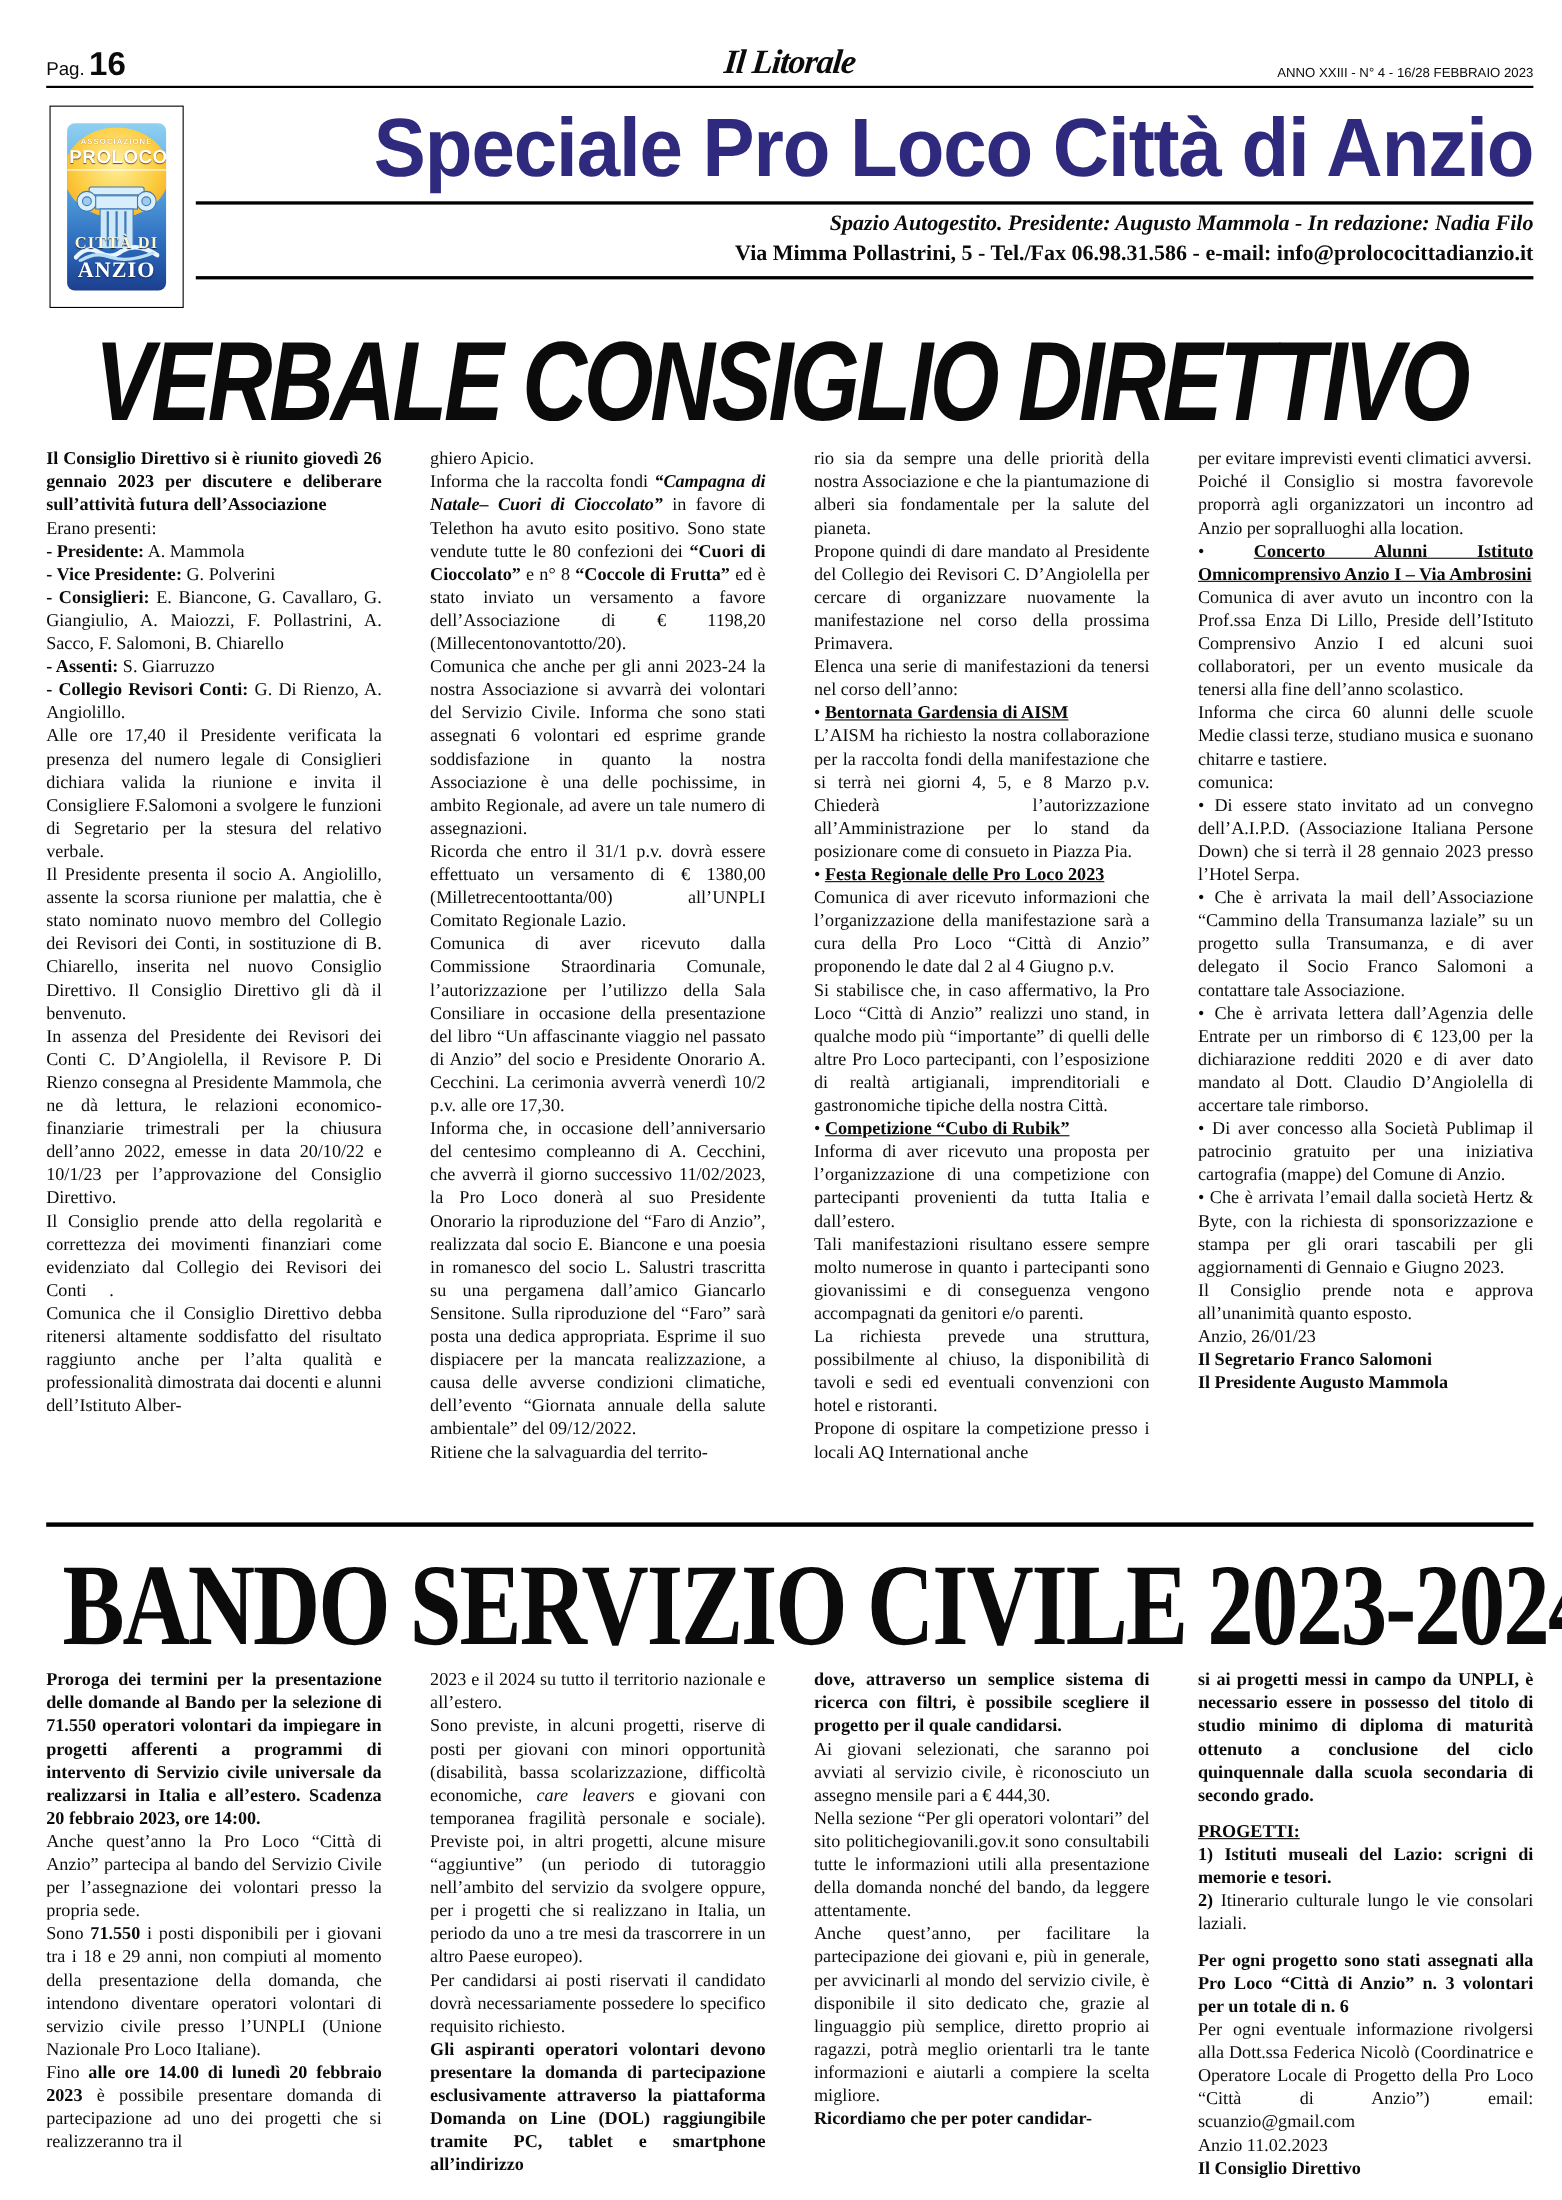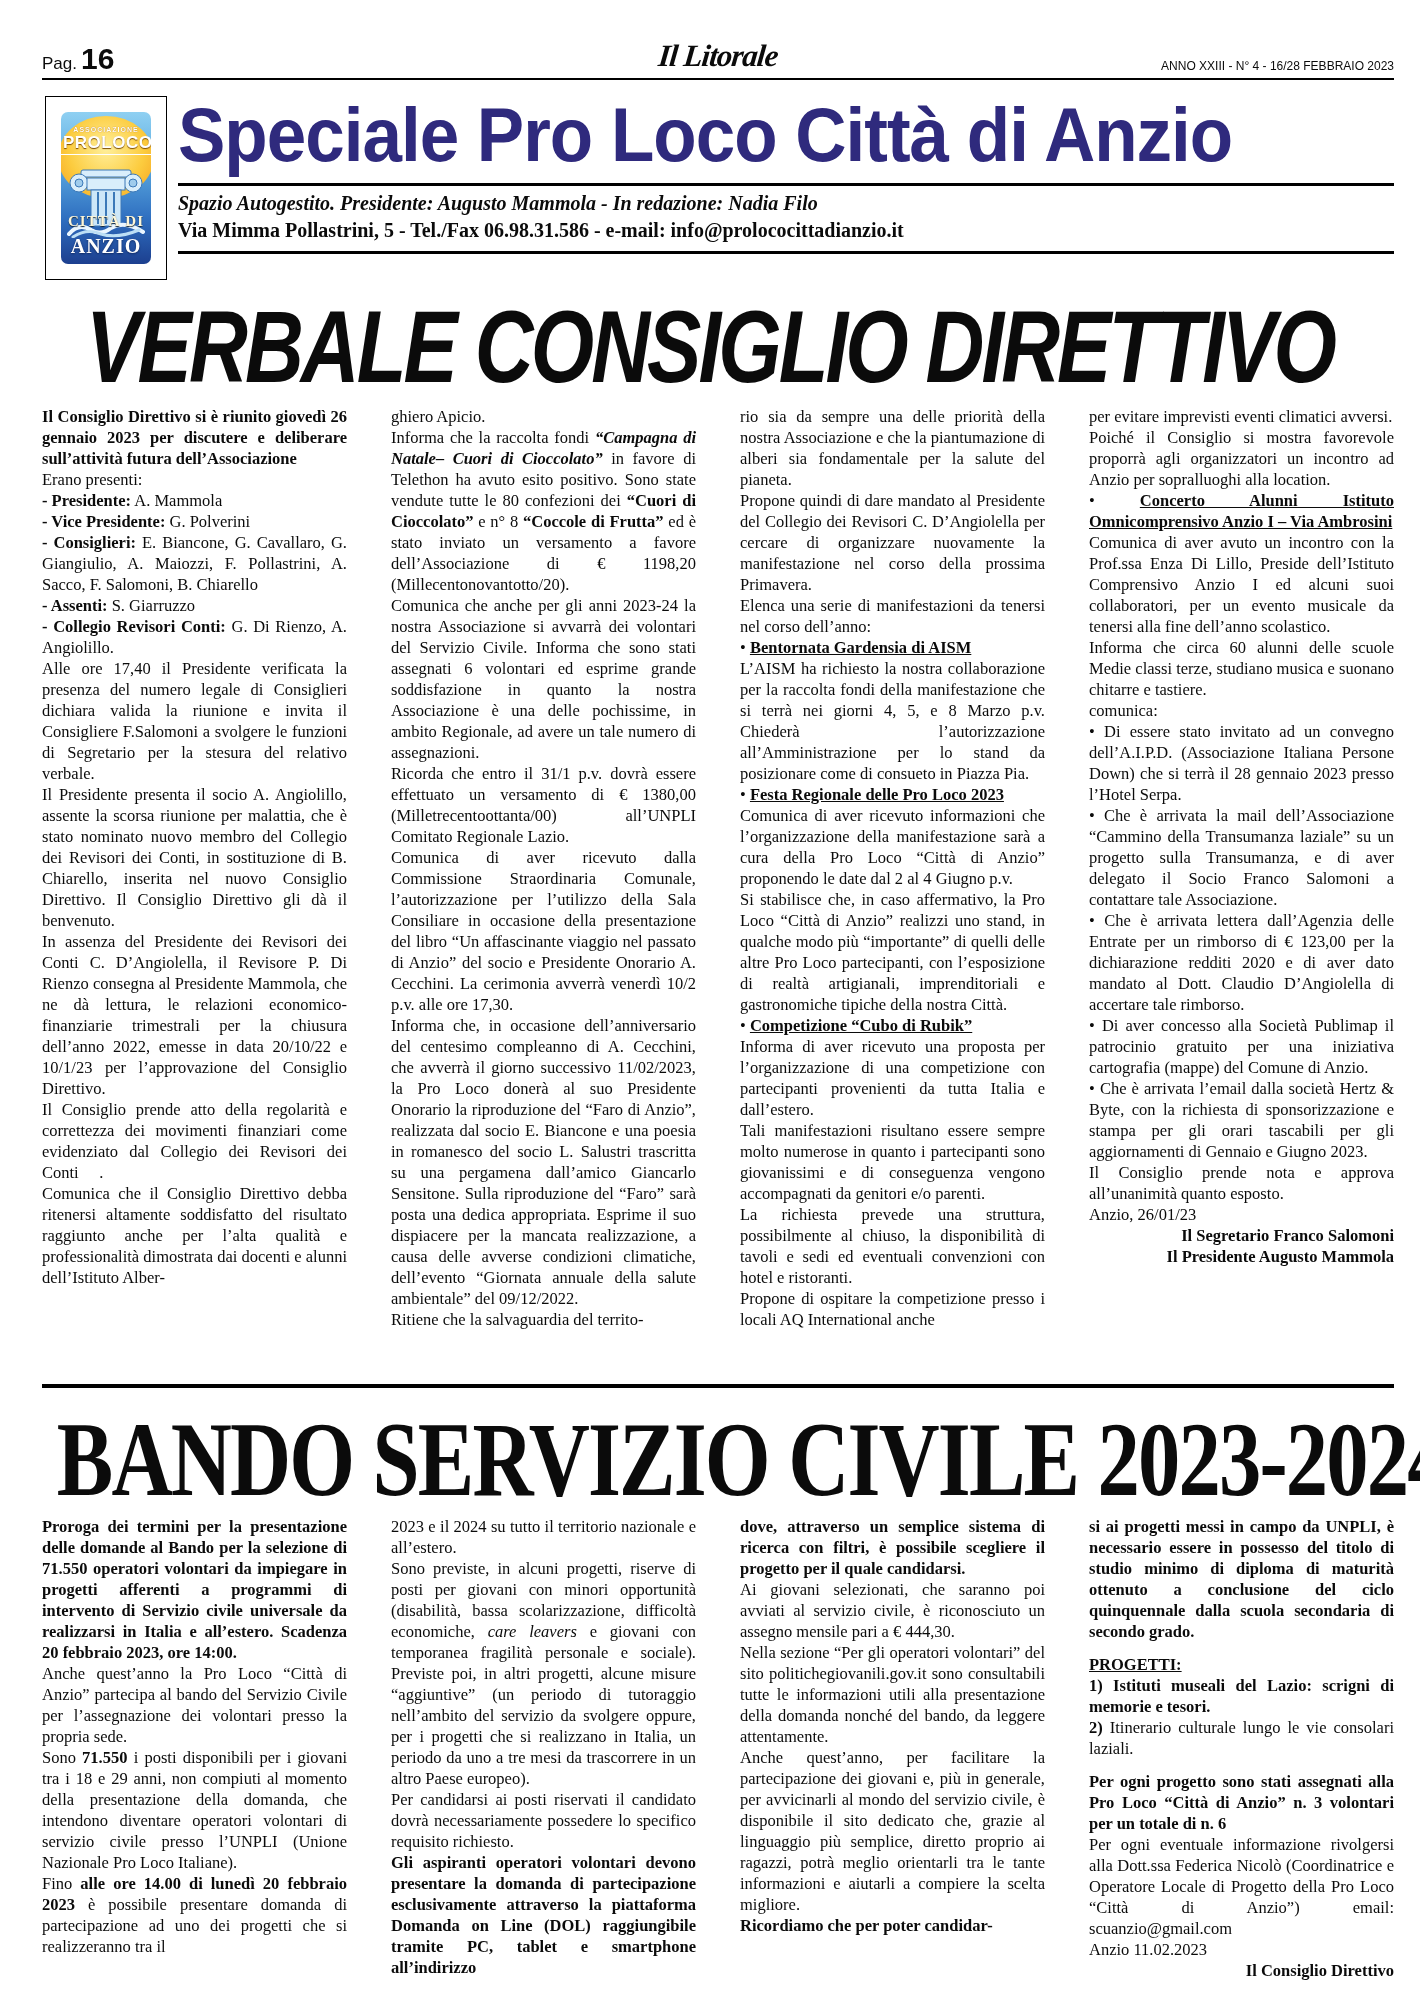--- a/index.html
+++ b/index.html
@@ -27,21 +27,21 @@
   .assoc{margin-top:14px;font-family:"Liberation Sans",sans-serif;font-size:7px;letter-spacing:1px;
         color:#fff;font-weight:bold;text-shadow:0 0 1px #a05c00;}
   .proloco{font-family:"Liberation Sans",sans-serif;font-size:17px;font-weight:bold;color:#fff;
         letter-spacing:.5px;text-shadow:0 1px 1px #7a4a00;border-bottom:1.5px solid #fff;
         display:inline-block;padding:0 2px 1px;}
   .column-svg{position:absolute;top:56px;left:50%;transform:translateX(-50%);}
   .citta{position:absolute;bottom:34px;left:0;right:0;font-family:"Liberation Serif",serif;
         font-size:15px;font-weight:bold;color:#fdf6d8;letter-spacing:1px;text-shadow:0 1px 1px #123;}
   .anzio{position:absolute;bottom:6px;left:0;right:0;font-family:Liberation Serif, serif;
         font-size:20px;font-weight:bold;color:#fff;letter-spacing:1px;text-shadow:0 1px 2px #102a60;}
-  .banner-right{position:absolute;left:178px;right:26px;top:92px;text-align:left;}
+  .banner-right{position:absolute;left:178px;right:26px;top:92px;text-align:right;}
   .special-title{margin:0;font-family:"Liberation Sans",sans-serif;font-weight:bold;
         font-size:71px;letter-spacing:-1px;transform:scale(1,1.06);transform-origin:center top;
         white-space:nowrap;}
   .b-rule{height:2.5px;background:#000;margin:10px 0 6px;}
   .sub1{margin:2px 0 0;font-size:20px;font-weight:bold;font-style:italic;}
   .sub2{margin:4px 0 0;font-size:20px;font-weight:bold;}
   .b-rule2{height:3.5px;background:#000;margin-top:9px;}
   
   .headline1{position:absolute;top:288px;left:0;width:100%;margin:0;text-align:center;
         font-family:"Liberation Sans",sans-serif;font-weight:bold;font-style:italic;
@@ -50,21 +50,21 @@
   .headline2{position:absolute;top:1398px;left:0;width:100%;margin:0;text-align:center;
         font-family:"Liberation Serif",serif;font-weight:bold;font-size:92px;
         letter-spacing:-2px;white-space:nowrap;transform:scale(.92,1.15);transform-origin:center top;}
   
   .cols{position:absolute;left:42px;right:26px;display:grid;grid-template-columns:repeat(4,1fr);
         column-gap:44px;overflow:hidden;}
   .art1{top:406px;height:954px;}
   .art2{top:1516px;height:482px;}
   .col{overflow:hidden;}
   .para{margin:0;font-size:16.5px;line-height:21px;text-align:justify;hyphens:auto;}
-  .para.right{text-align:right;}
+  .para.right{text-align:left;}
   .para.spacer{height:12px;}
   .b{font-weight:bold;}
   .i{font-style:italic;}
   .u{text-decoration:underline;}
   .rule-sep{top:1384px;height:3.5px;}
 </style>
 </head>
 <body>
 
 <div class="page">

